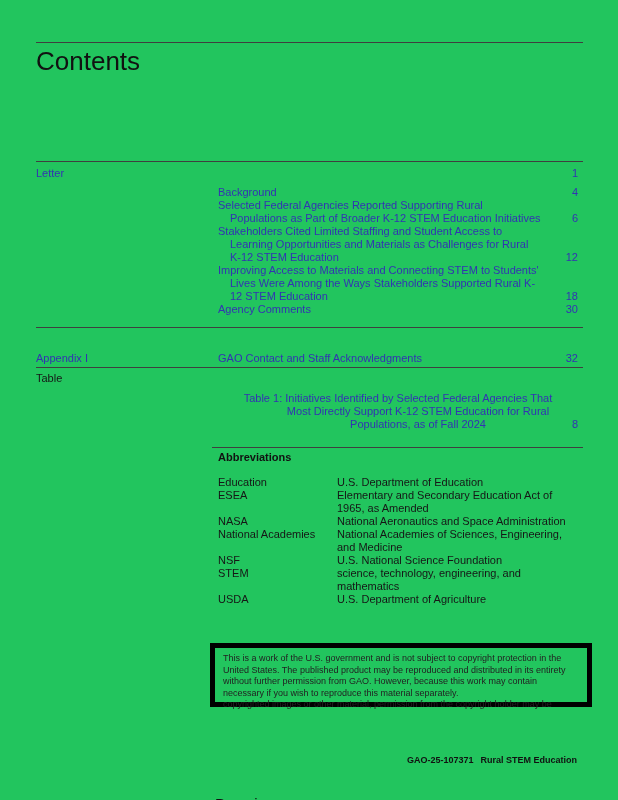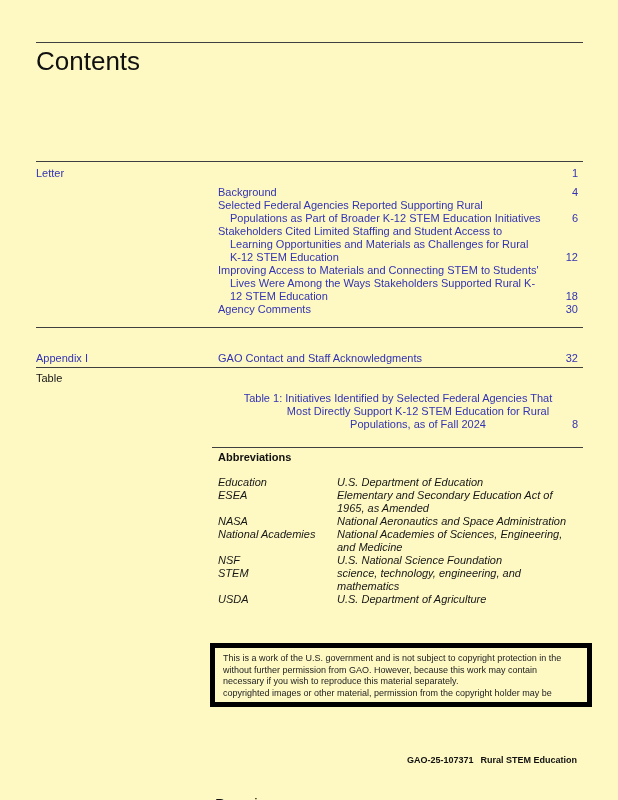--- a/index.html
+++ b/index.html
@@ -1,19 +1,19 @@
 <!DOCTYPE html>
 <html><head>
 <meta charset="utf-8">
 <style>
   html,body{margin:0;padding:0;background:#ffffff;}
   .page{
     position:relative;
     width:618px;height:800px;
-    background:#fef9c3;
+    background:#22c55e;
     overflow:hidden;
     color:#161616;
     font-family:"Liberation Sans","DejaVu Sans",sans-serif;
     font-size:11px;
   }
   .rule{position:absolute;height:1px;background:#3f3f3f;}
   .rule-top{left:36px;top:42px;width:547px;}
   .rule-letter{left:36px;top:161px;width:547px;}
   .rule-appendix{left:36px;top:327px;width:547px;}
   .rule-table{left:36px;top:367px;width:547px;}
@@ -43,21 +43,21 @@
   .section-label{position:absolute;left:36px;color:#161616;}
   .label-table{top:372px;}
 
   .table-entry{position:absolute;left:218px;top:392px;width:360px;text-align:center;}
   .table-entry .line{line-height:13px;white-space:nowrap;color:#3333b3;}
   .table-entry .line.ind{padding-left:40px;}
   .table-entry .pg{position:absolute;right:0;bottom:0;line-height:13px;color:#3333b3;}
 
   .abbrev-heading{position:absolute;left:218px;top:451px;font-weight:700;color:#111;text-align:right;}
   .abbrev-list{position:absolute;left:218px;top:476px;width:366px;}
-  .abbrev-row{display:flex;font-style:italic;}
+  .abbrev-row{display:flex;}
   .abbrev-row .term{width:119px;flex:0 0 119px;line-height:13px;}
   .abbrev-row .defs .dline{line-height:13px;white-space:nowrap;}
 
   .copy-box{
     position:absolute;left:210px;top:643px;width:382px;height:64px;
     box-sizing:border-box;border:5px solid #000000;
     padding:5px 8px;font-size:9px;line-height:11.5px;color:#222;
   }
   .copy-box .cline{white-space:nowrap;}
 
@@ -179,20 +179,21 @@
 
     <div class="abbrev-row">
       <span class="term">USDA</span>
       <span class="defs"><span class="dline">U.S. Department of Agriculture</span></span>
     </div>
 
   </div>
 
   <div class="copy-box">
     <div class="cline">This is a work of the U.S. government and is not subject to copyright protection in the</div>
+    <div class="cline">United States. The published product may be reproduced and distributed in its entirety</div>
     <div class="cline">without further permission from GAO. However, because this work may contain</div>
     <div class="cline">necessary if you wish to reproduce this material separately.</div>
     <div class="cline">copyrighted images or other material, permission from the copyright holder may be</div>
   </div>
 
   <div class="footer-left">Page i</div>
   <div class="footer-right">
     <span class="rpt">GAO-25-107371</span><span>Rural STEM Education</span>
   </div>
 

